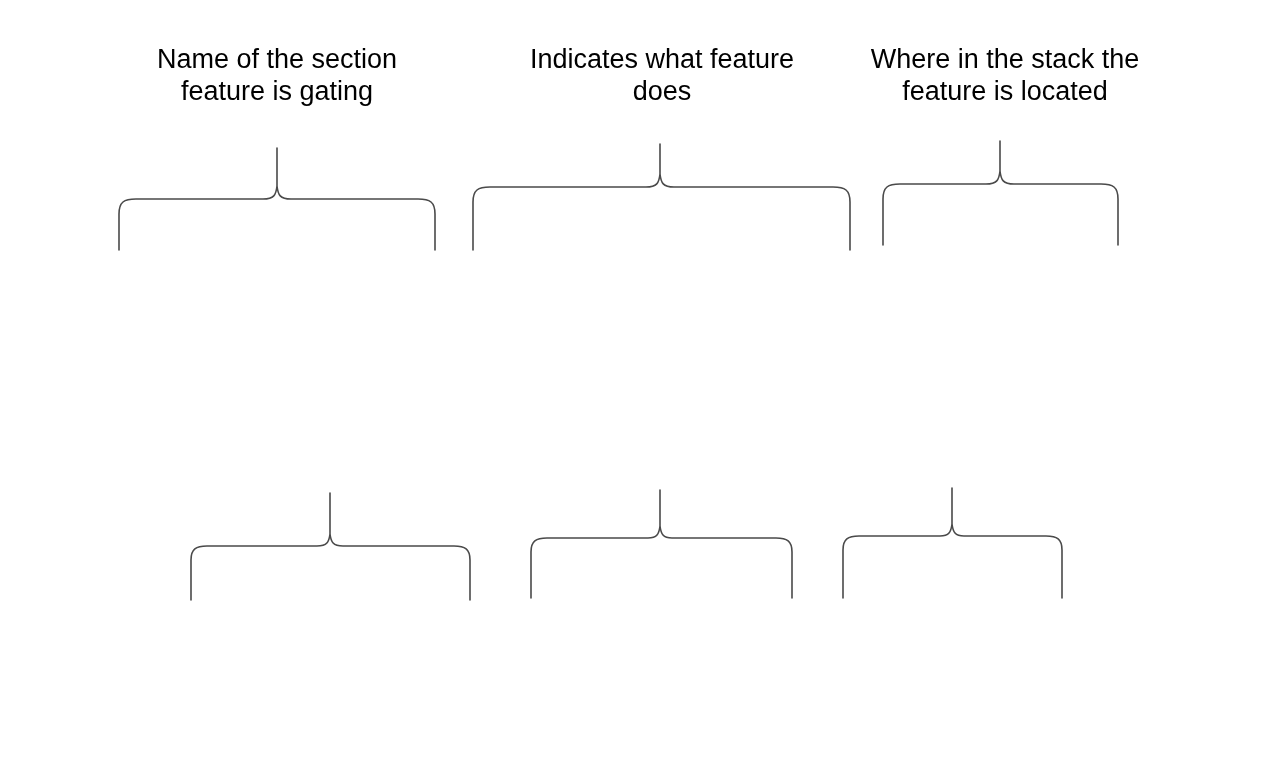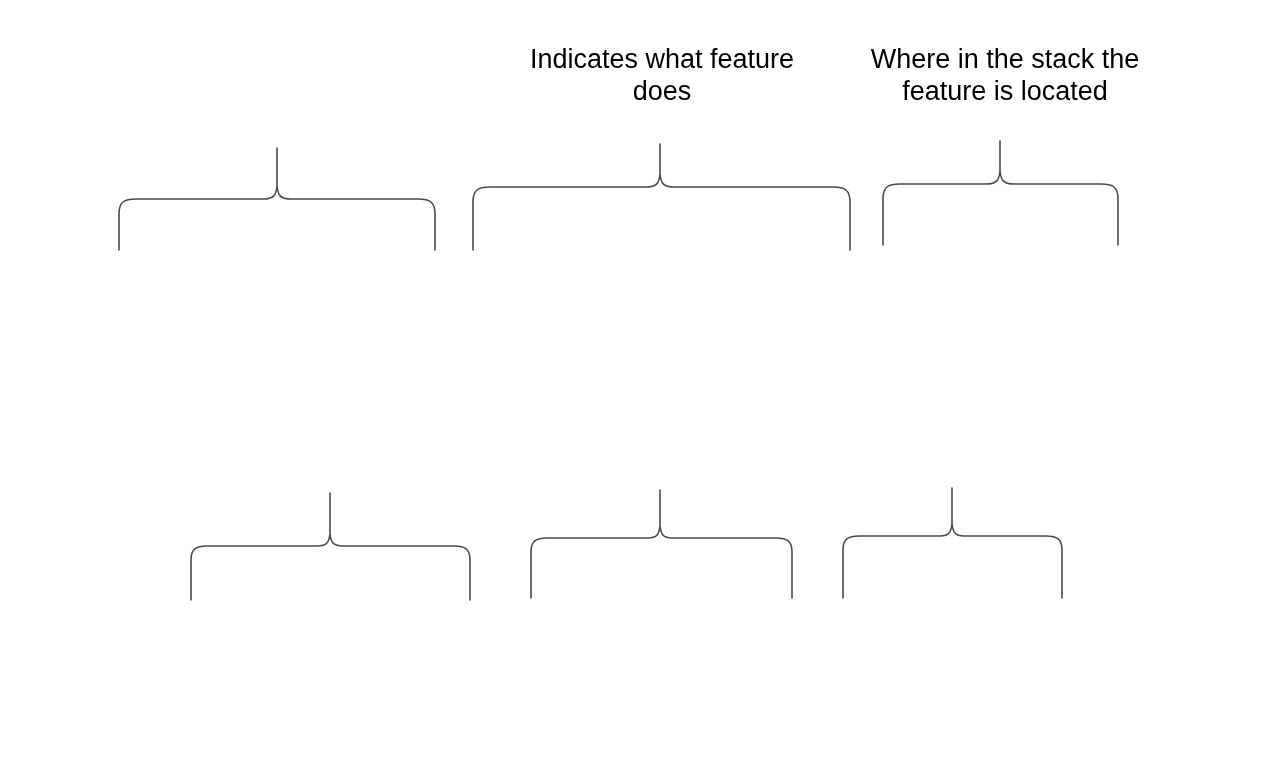--- a/index.html
+++ b/index.html
@@ -82,20 +82,21 @@
     line-height: 1.05;
   }
 </style>
 </head>
 <body style="background: rgb(255, 255, 255);">
 
 <div class="canvas">
 
   <div class="group group-1" id="group-1">
 
+    <div class="caption" id="caption-1-1">Name of the section feature is gating</div>
 
     <div class="caption" id="caption-1-3">Where in the stack the feature is located</div>
 
     <div class="caption" id="caption-1-2">Indicates what feature does</div>
 
     <svg class="brace-layer" viewBox="0 0 1284 758">
 
       <path class="brace-path" d="M 119 250
                L 119 214
                C 119 202 124 199 136 199

